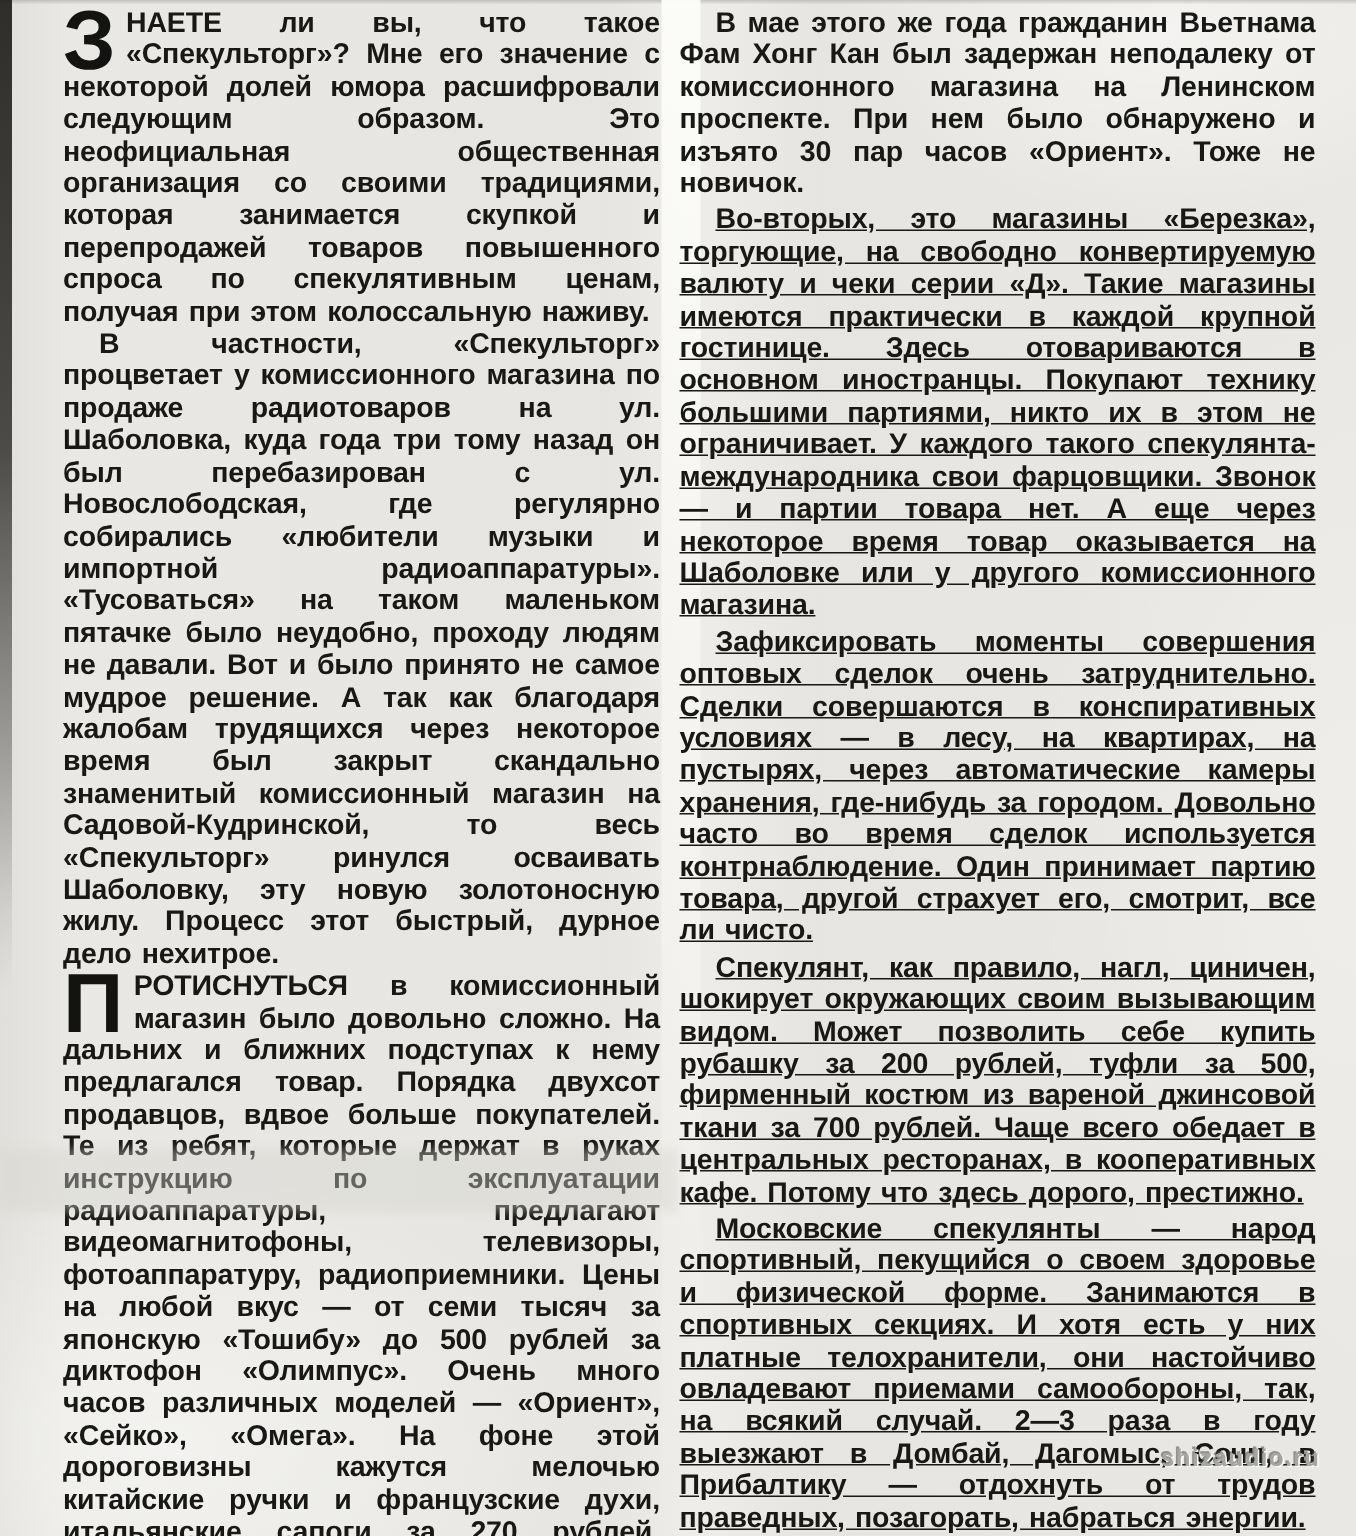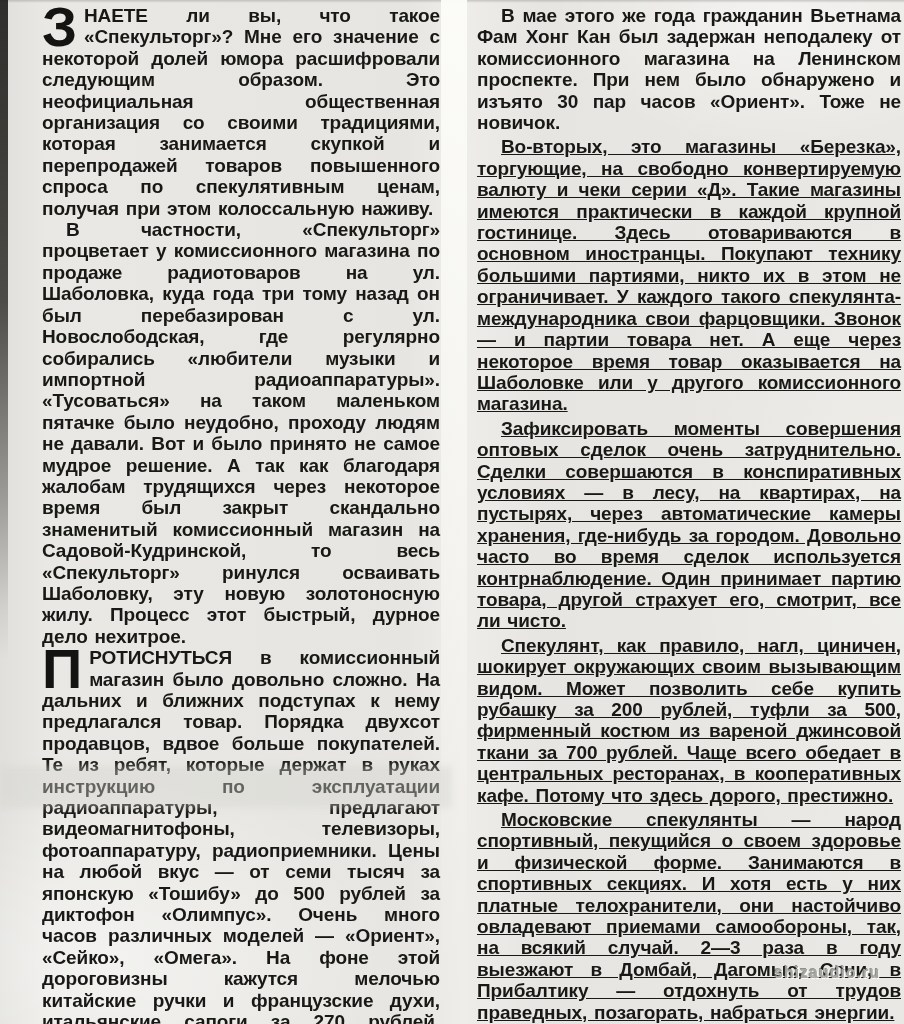--- a/index.html
+++ b/index.html
@@ -39,21 +39,21 @@
     background: rgba(213,212,208,.40);
     filter: blur(3px);
     pointer-events: none;
   }
   .col {
     position: absolute; top: 5px;
     color: #181816;
     text-align: justify;
   }
   .col-left  { left: 42px;  width: 398px; }
-  .col-right { left: 453px; width: 424px; margin-left: 24px; }
+  .col-right { left: 453px; width: 424px; }
   p.para {
     margin: 0;
     font-size: 19px;
     line-height: 21.4px;
     font-weight: bold;
     word-spacing: 1.6px;
     letter-spacing: -0.1px;
   }
   p.indent { text-indent: 24px; }
   .col-right p.para + p.para { margin-top: 3px; text-decoration: underline; }

